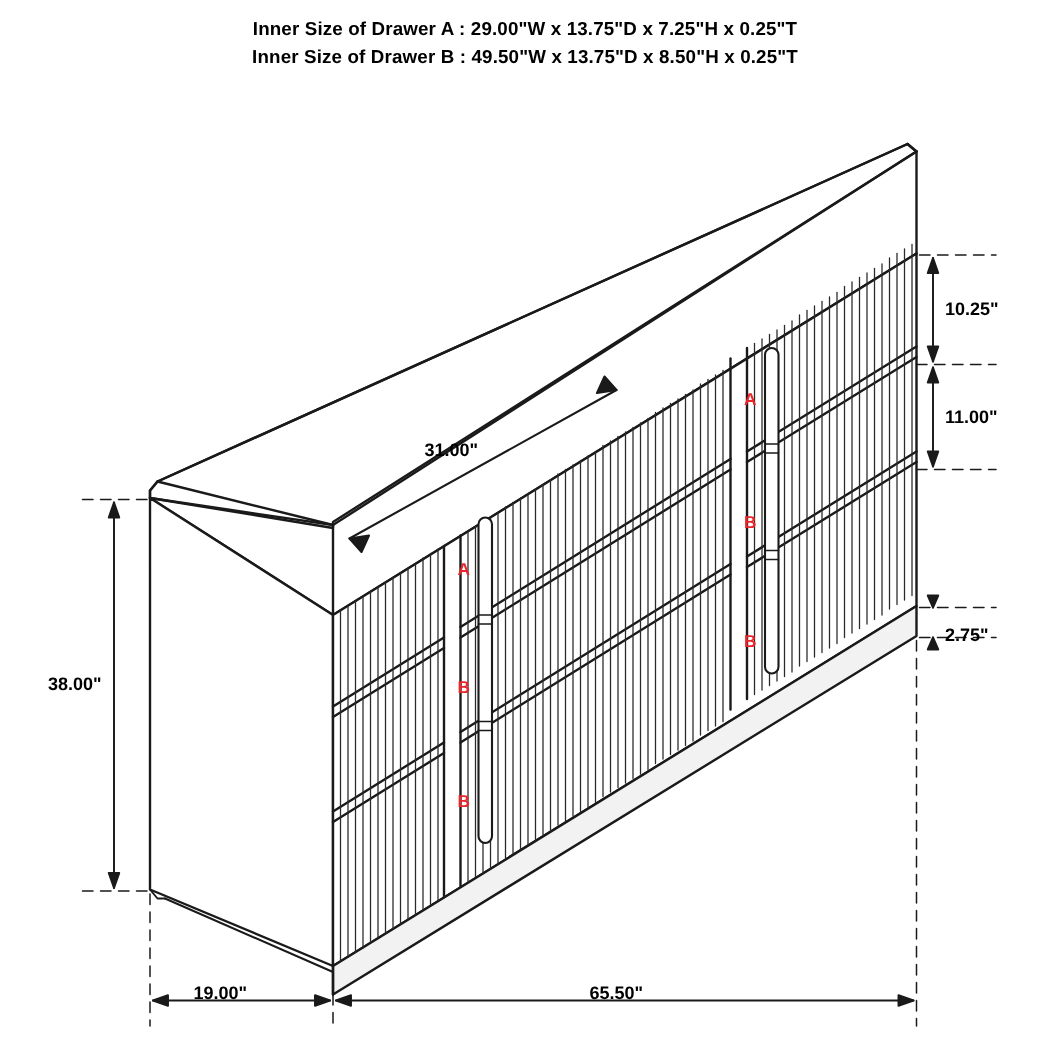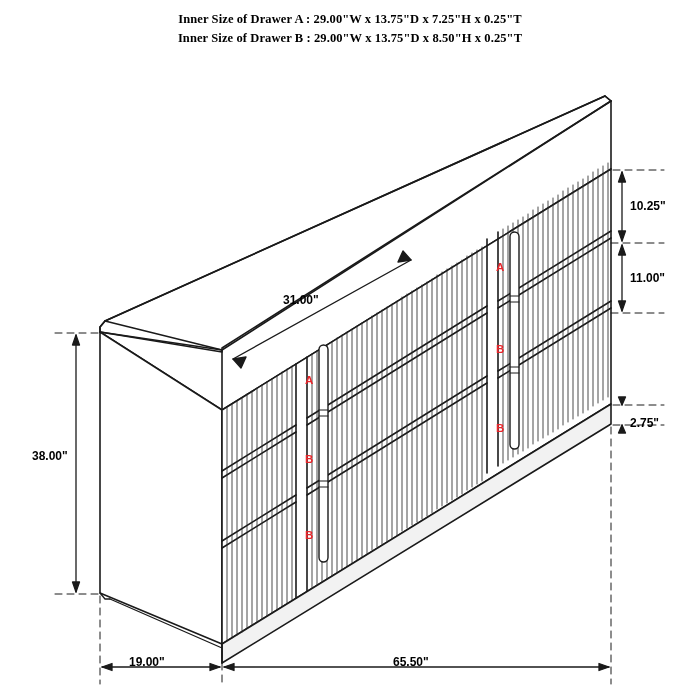--- a/index.html
+++ b/index.html
@@ -22,21 +22,20 @@
   .title-block {
     position: absolute;
     top: 10px;
     left: 0;
     width: 700px;
     text-align: center;
     font-size: 12.5px;
     font-weight: bold;
     line-height: 19px;
     letter-spacing: 0.1px;
-    font-family: Liberation Serif, serif;
   }
   .drawing {
     position: absolute;
     top: 0;
     left: 0;
     width: 700px;
     height: 700px;
   }
   .dim-label {
     position: absolute;
@@ -52,21 +51,21 @@
     white-space: nowrap;
   }
 </style>
 </head>
 <body>
 
 <div id="root">
 
   <div class="title-block">
     <div>Inner Size of Drawer A : 29.00"W x 13.75"D x 7.25"H x 0.25"T</div>
-    <div>Inner Size of Drawer B : 29.00"W x 13.75"D x 8.50"H x 0.25"T</div>
+    <div>Inner Size of Drawer B : 49.50"W x 13.75"D x 8.50"H x 0.25"T</div>
   </div>
 
   <svg class="drawing" viewBox="0 0 700 700">
     <g fill="none" stroke="#1a1a1a" stroke-width="1.6" stroke-linejoin="round" stroke-linecap="round">
 
       <path d="M 222 347 L 228 341 L 605 96 L 611 100 L 611 168 L 228 412 L 222 407 Z" fill="#ffffff" stroke="none"></path>
 
       <path d="M 100 327 L 105 321 L 605 96 L 611 101 L 222 348 L 222 352 L 100 332 Z" fill="#ffffff" stroke="#1a1a1a"></path>
 
       <path d="M 105 321 L 605 96"></path>

